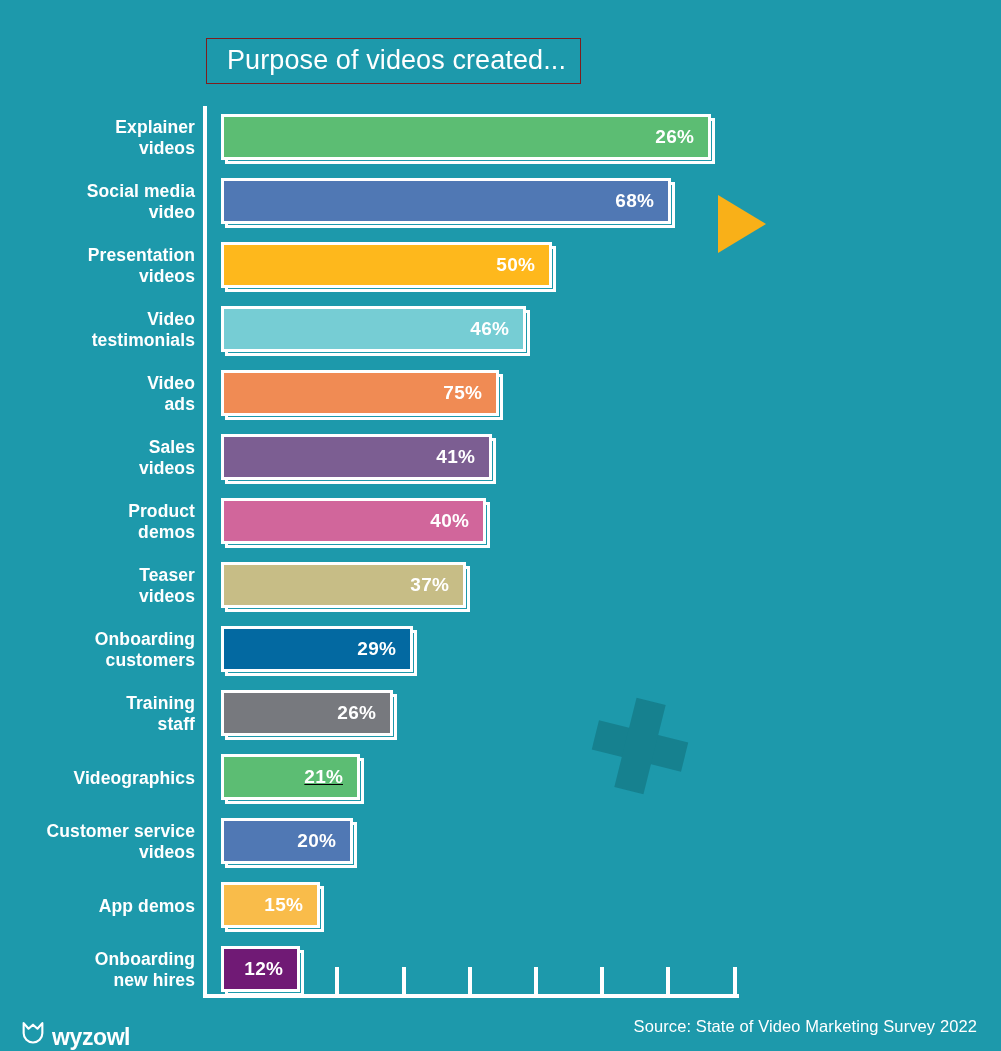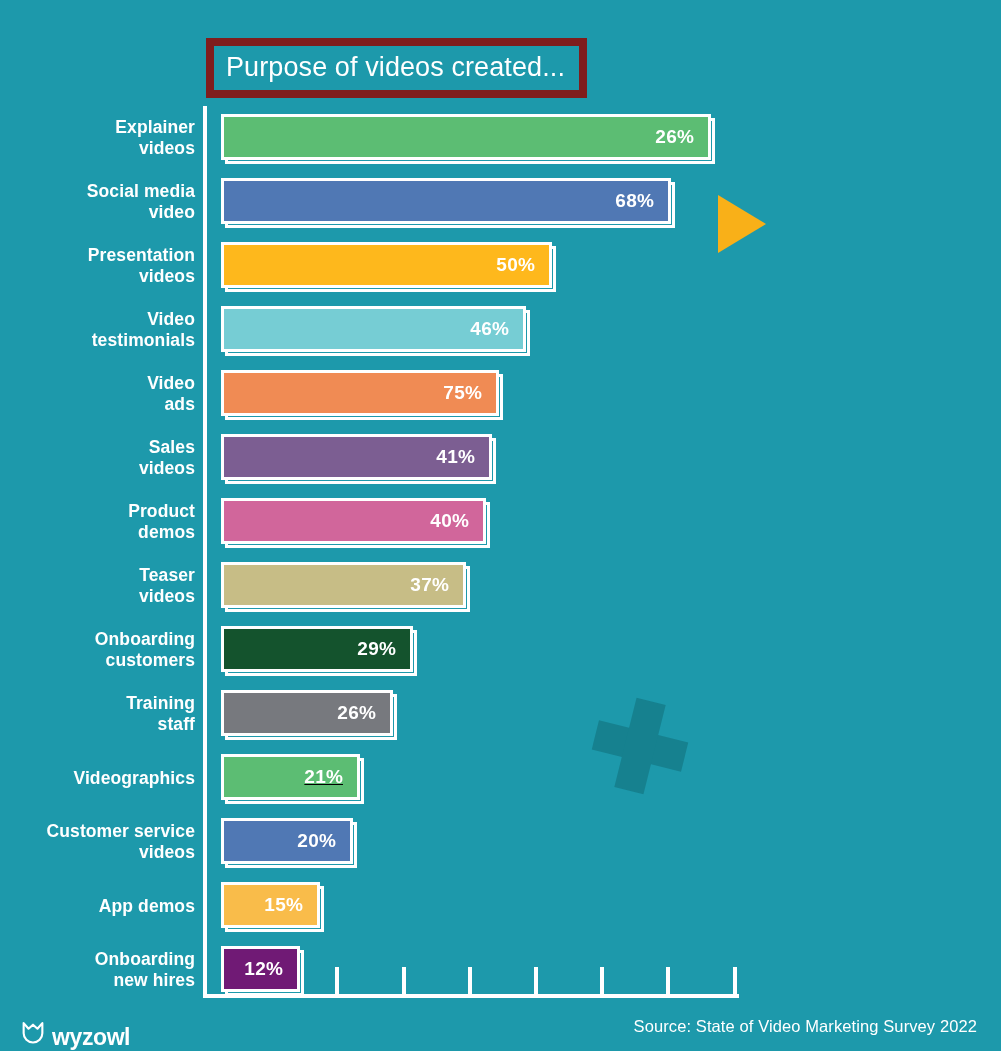--- a/index.html
+++ b/index.html
@@ -45,22 +45,22 @@
     border-top: 29px solid transparent;
     border-bottom: 29px solid transparent;
     border-left: 48px solid #f9b018;
   }
 
   
   .title-box {
     position: absolute;
     left: 206px;
     top: 38px;
-    border: 8px solid #7f1d1d;
-    padding: 7px 14px 9px 12px;
+    border: 1px solid #7f1d1d;
+    padding: 7px 14px 9px 20px;
     box-sizing: border-box;
   }
   .title-box .title-text {
     color: #ffffff;
     font-size: 27px;
     line-height: 1.05;
     font-weight: 400;
     letter-spacing: 0.1px;
     white-space: nowrap;
   }
@@ -300,21 +300,21 @@
             <div class="bar" style="width: 245px; background: rgb(199, 189, 134);">
               <span class="bar-value">37%</span>
             </div>
           </div>
         </div>
         <div class="row">
           <div class="row-label">Onboarding
 customers</div>
           <div class="bar-wrap" style="width: 198px;">
             <div class="bar-outline" style="width: 192px;"></div>
-            <div class="bar" style="width: 192px; background: #14532d;">
+            <div class="bar" style="width: 192px; background: #0369a1;">
               <span class="bar-value">29%</span>
             </div>
           </div>
         </div>
         <div class="row">
           <div class="row-label">Training
 staff</div>
           <div class="bar-wrap" style="width: 178px;">
             <div class="bar-outline" style="width: 172px;"></div>
             <div class="bar" style="width: 172px; background: rgb(119, 121, 126);">

